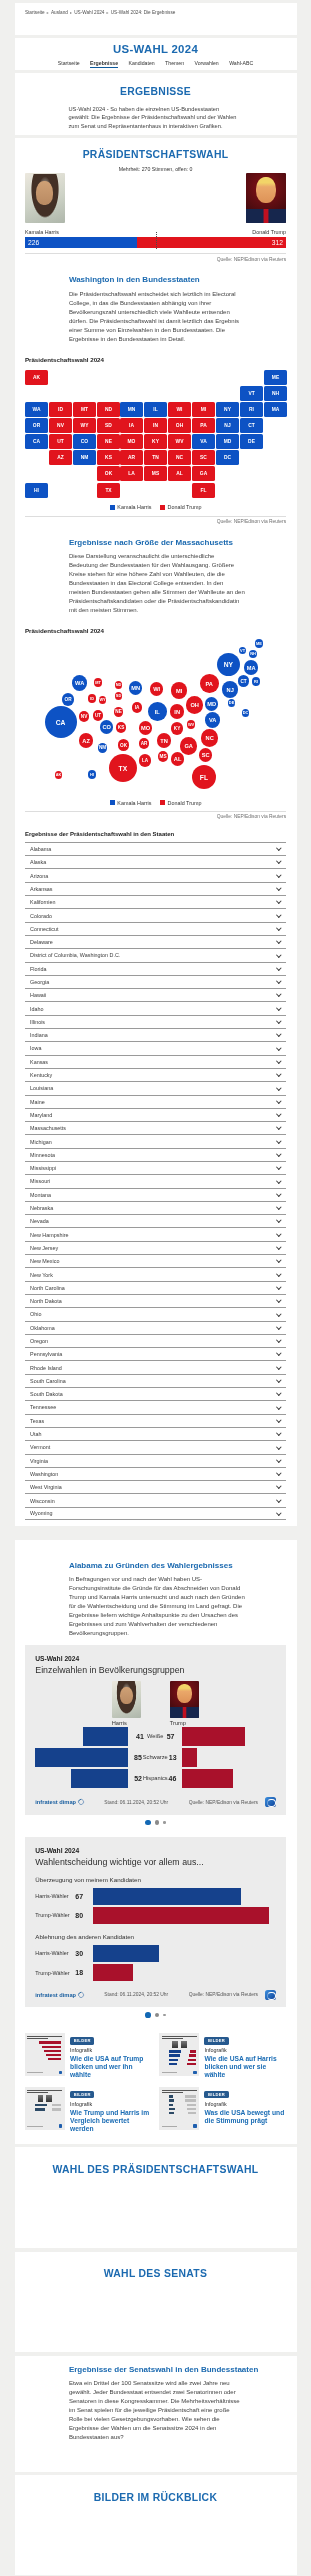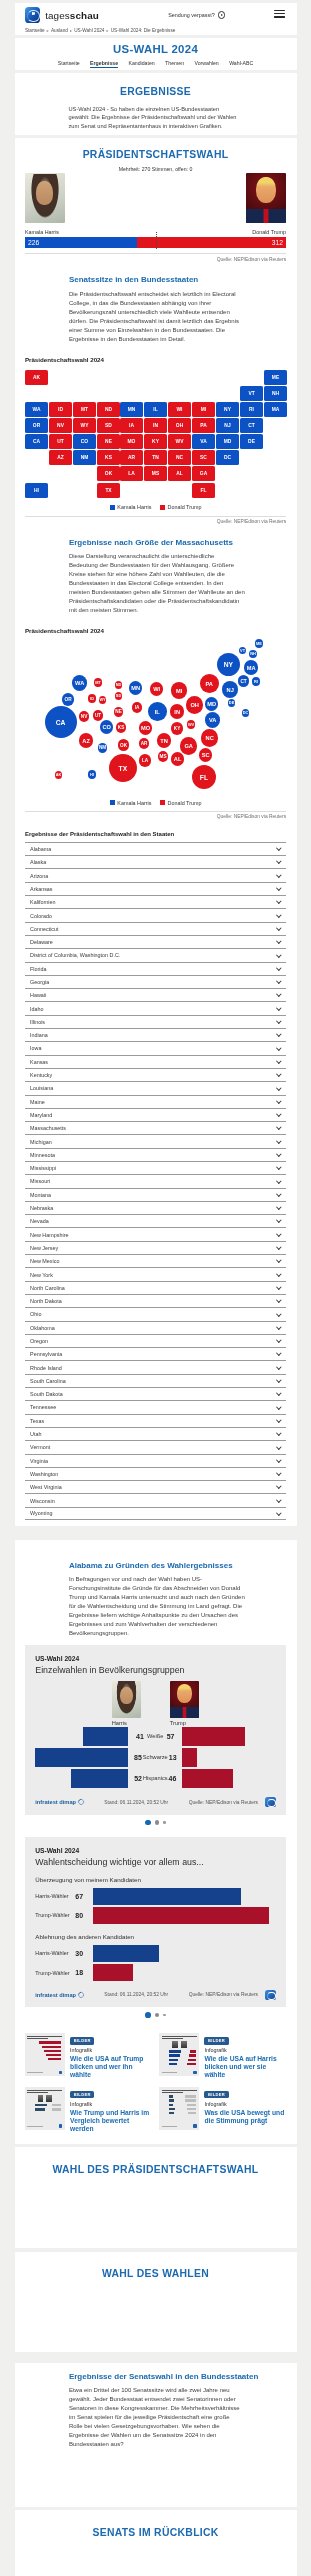--- a/index.html
+++ b/index.html
@@ -131,41 +131,28 @@
   .thumb .tb.red { background:#a9112b; } .thumb .tb.navy { background:#2d4a66; } .thumb .tb.blue { background:#15418c; } .thumb .tb.gray { background:#bdbdbd; }
   .t-text { padding-top:1px; }
   .badge { display:inline-block; background:#26598e; color:#fff; font-size:4.1px; font-weight:700; letter-spacing:0.3px; padding:1.3px 3.6px; border-radius:1.6px; }
   .kicker { font-size:5.4px; color:#2e2e2e; margin-top:2.6px; }
   .t-title { font-size:6.7px; font-weight:700; color:#1a6cb4; line-height:1.25; margin-top:1.6px; width:83px; }
 
   
   .empty-card { padding-top:16.6px; }
   .house-card { height:101px; }
   .senate-card { height:100px; margin-top:3.6px; }
-  .senate-text-card { height:144px; margin-top:11px; padding:9.3px 10.4px; }
+  .senate-text-card { height:116px; margin-top:4px; padding:9.3px 10.4px; }
   .senate-text-card h3 { margin-top:0; }
   .retro-card { height:100px; margin-top:3.1px; }
 </style>
 </head>
 <body>
 
 <section class="card header-card">
-  <div class="masthead">
-    <div class="logo"></div>
-    <div class="brand"><span>tages</span><b>schau</b></div>
-    <div class="missed">
-      <span>Sendung verpasst?</span>
-      <span class="play-icon"></span>
-    </div>
-    <div class="hamburger">
-        <i></i>
-        <i></i>
-        <i></i>
-      </div>
-  </div>
   <div class="breadcrumb" id="breadcrumb"><span data-crumb="">Startseite</span><span class="sep">▸</span><span data-crumb="">Ausland</span><span class="sep">▸</span><span data-crumb="">US-Wahl 2024</span><span class="sep">▸</span><span data-crumb="">US-Wahl 2024: Die Ergebnisse</span></div>
 </section>
 
 <section class="card title-card">
   <h1>US-WAHL 2024</h1>
   <nav class="tabs" id="tabs">
       <span class="tab">Startseite</span>
       <span class="tab active">Ergebnisse</span>
       <span class="tab">Kandidaten</span>
       <span class="tab">Themen</span>
@@ -191,21 +178,21 @@
     <span>Kamala Harris</span>
     <span>Donald Trump</span>
   </div>
   <div class="ev-bar" id="ev-bar">
       <div class="ev-seg harris" style="flex-grow: 226;">226</div>
       <div class="ev-seg trump" style="flex-grow: 312;">312</div>
       <div class="ev-marker" style="left: 50.1859%;"></div>
     </div>
   <div class="source-row">Quelle: NEP/Edison via Reuters</div>
 
-  <h3 class="sub">Senatssitze in den Bundesstaaten</h3>
+  <h3 class="sub">Washington in den Bundesstaaten</h3>
   <p class="indent">Die Präsidentschaftswahl entscheidet sich letztlich im Electoral College, in das die Bundesstaaten abhängig von ihrer Bevölkerungszahl unterschiedlich viele Wahlleute entsenden dürfen. Die Präsidentschaftswahl ist damit letztlich das Ergebnis einer Summe von Einzelwahlen in den Bundesstaaten. Die Ergebnisse in den Bundesstaaten im Detail.</p>
   <div class="chart-label">Präsidentschaftswahl 2024</div>
   <div class="tile-map" id="tile-map">
       <div class="tile trump-bg" style="left: 0px; top: 0px;">AK</div>
       <div class="tile harris-bg" style="left: 239px; top: 0px;">ME</div>
       <div class="tile harris-bg" style="left: 215px; top: 16px;">VT</div>
       <div class="tile harris-bg" style="left: 239px; top: 16px;">NH</div>
       <div class="tile harris-bg" style="left: 0px; top: 32px;">WA</div>
       <div class="tile trump-bg" style="left: 24px; top: 32px;">ID</div>
       <div class="tile trump-bg" style="left: 48px; top: 32px;">MT</div>
@@ -769,24 +756,24 @@
         <div class="t-text"><span class="badge">BILDER</span><div class="kicker">Infografik</div><div class="t-title">Was die USA bewegt und die Stimmung prägt</div></div>
       </div>
     </div>
 </section>
 
 <section class="card empty-card house-card">
   <h2 class="sec-title">WAHL DES PRÄSIDENTSCHAFTSWAHL</h2>
 </section>
 
 <section class="card empty-card senate-card">
-  <h2 class="sec-title">WAHL DES WAHLEN</h2>
+  <h2 class="sec-title">WAHL DES SENATS</h2>
 </section>
 
 <section class="card senate-text-card">
   <h3 class="sub">Ergebnisse der Senatswahl in den Bundesstaaten</h3>
   <p class="indent">Etwa ein Drittel der 100 Senatssitze wird alle zwei Jahre neu gewählt. Jeder Bundesstaat entsendet zwei Senatorinnen oder Senatoren in diese Kongresskammer. Die Mehrheitsverhältnisse im Senat spielen für die jeweilige Präsidentschaft eine große Rolle bei vielen Gesetzgebungsvorhaben. Wie sehen die Ergebnisse der Wahlen um die Senatssitze 2024 in den Bundesstaaten aus?</p>
 </section>
 
 <section class="card empty-card retro-card">
-  <h2 class="sec-title">SENATS IM RÜCKBLICK</h2>
+  <h2 class="sec-title">BILDER IM RÜCKBLICK</h2>
 </section>
 
 
 </body></html>

